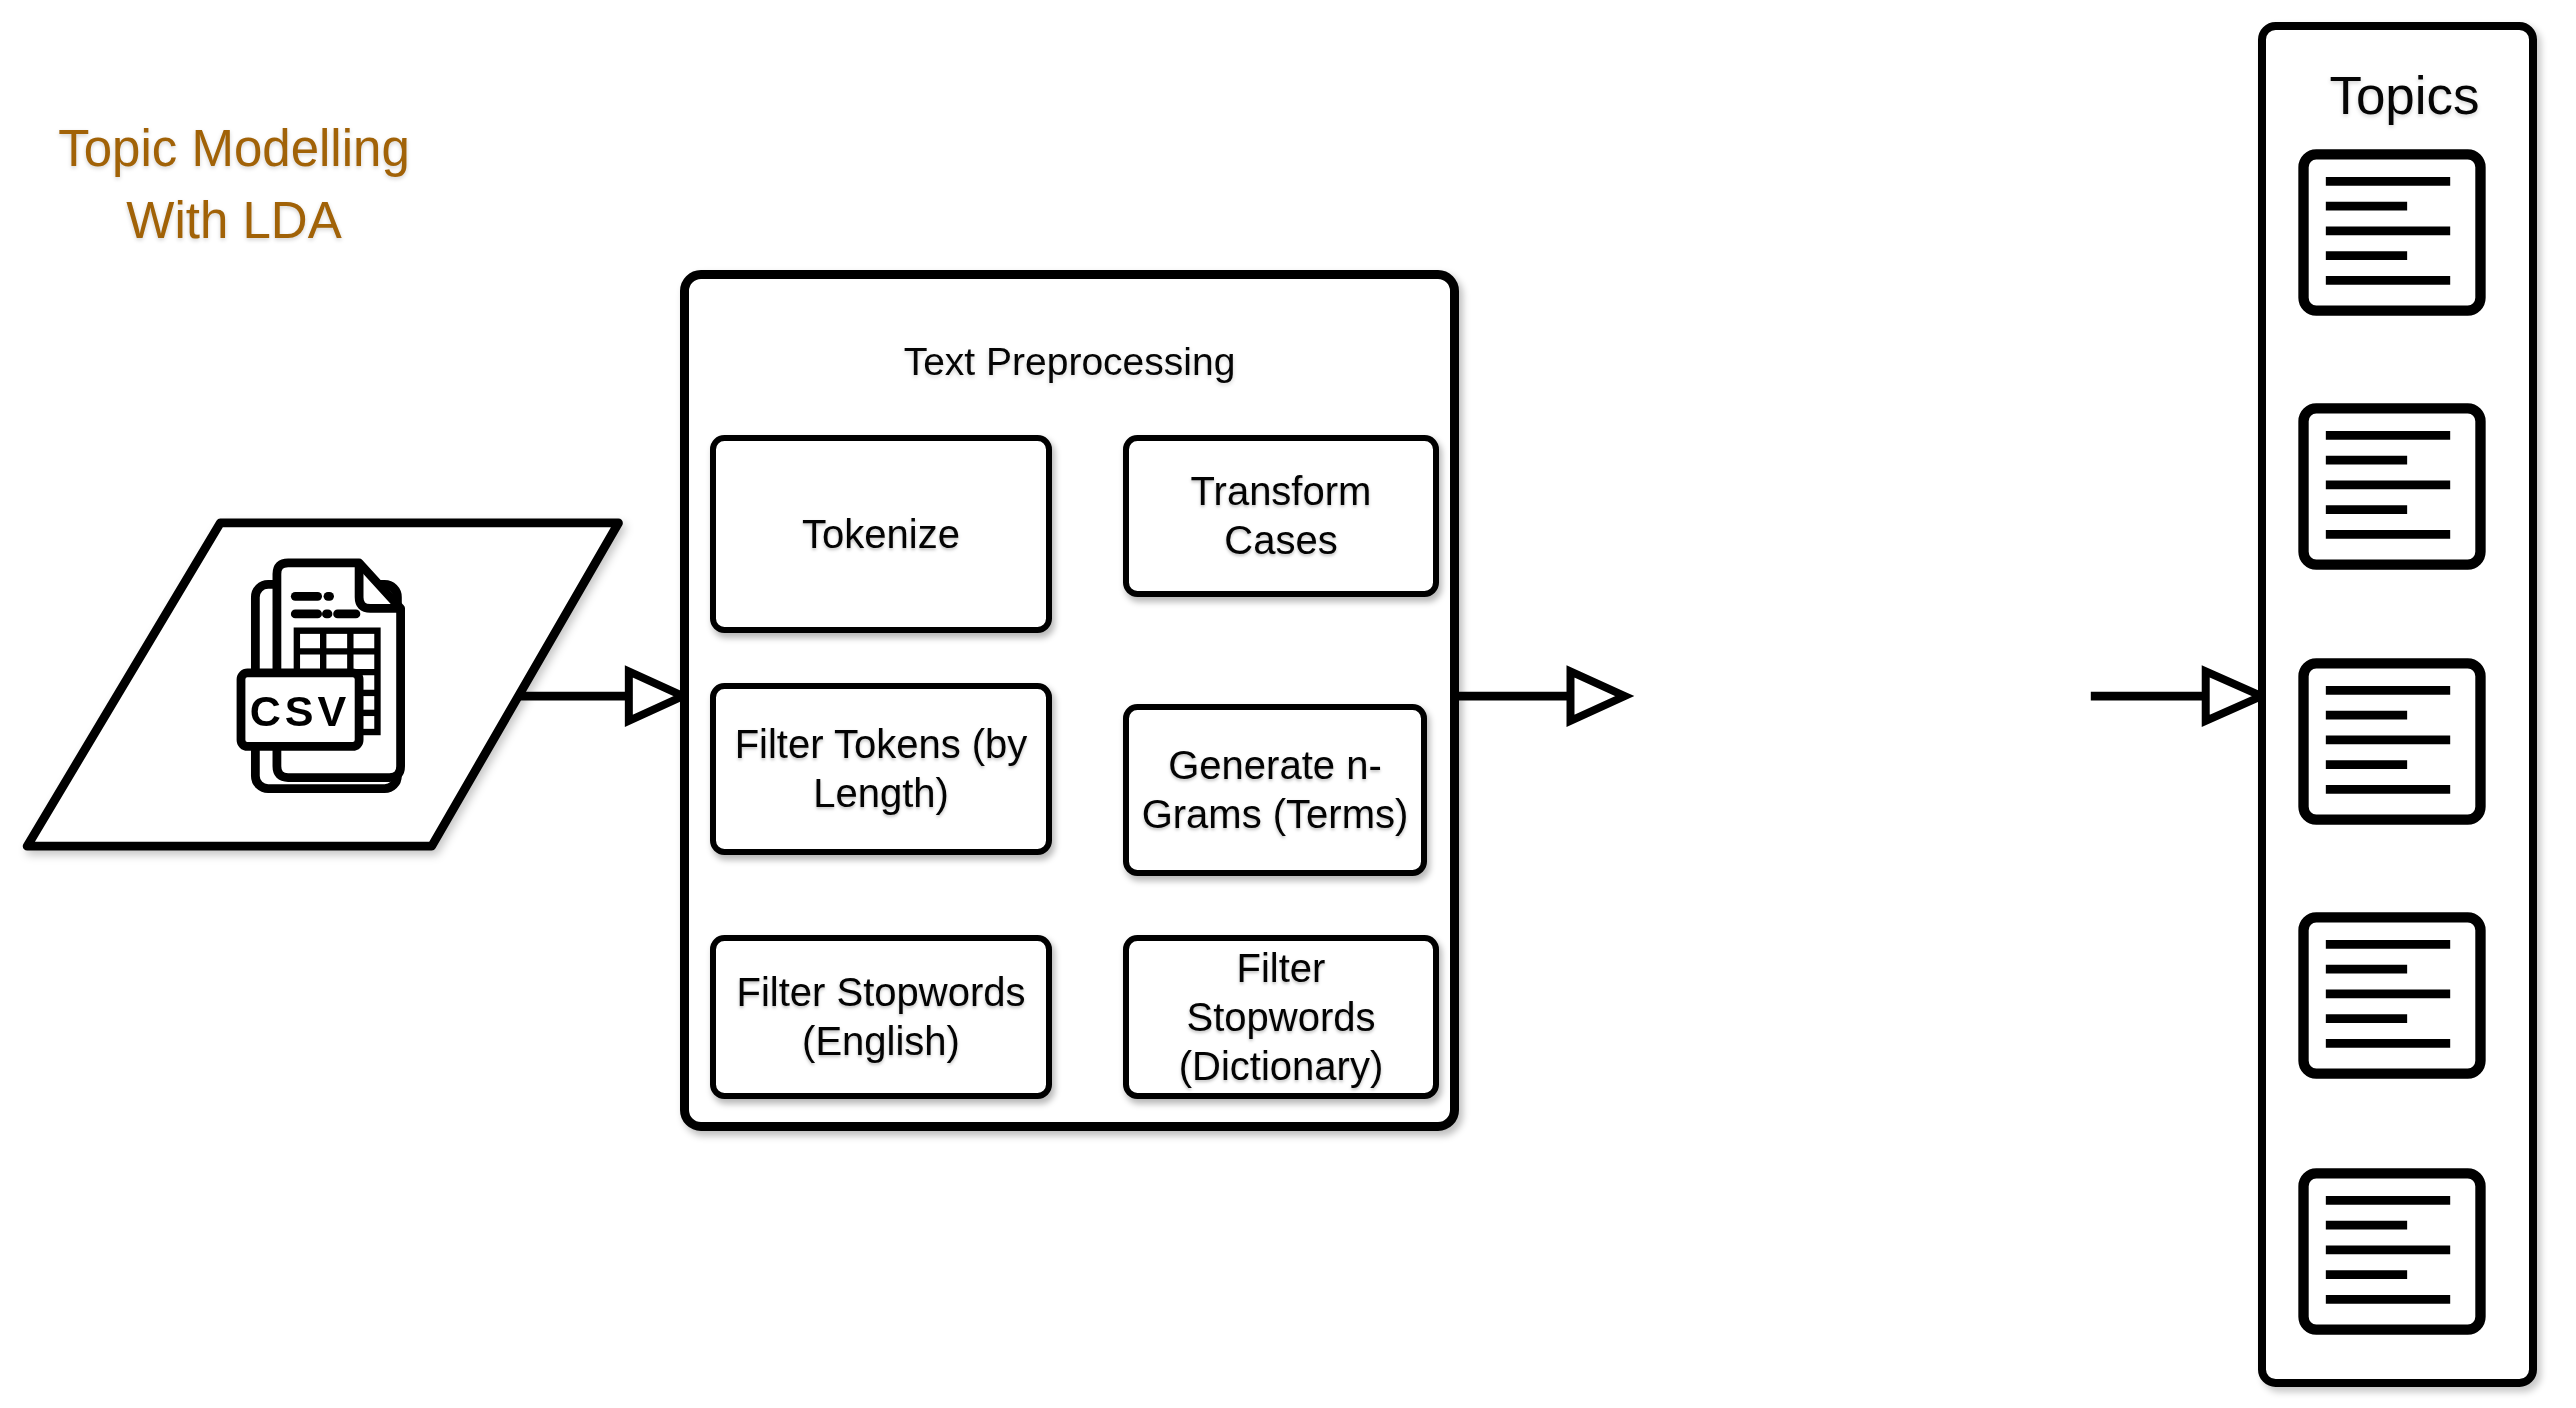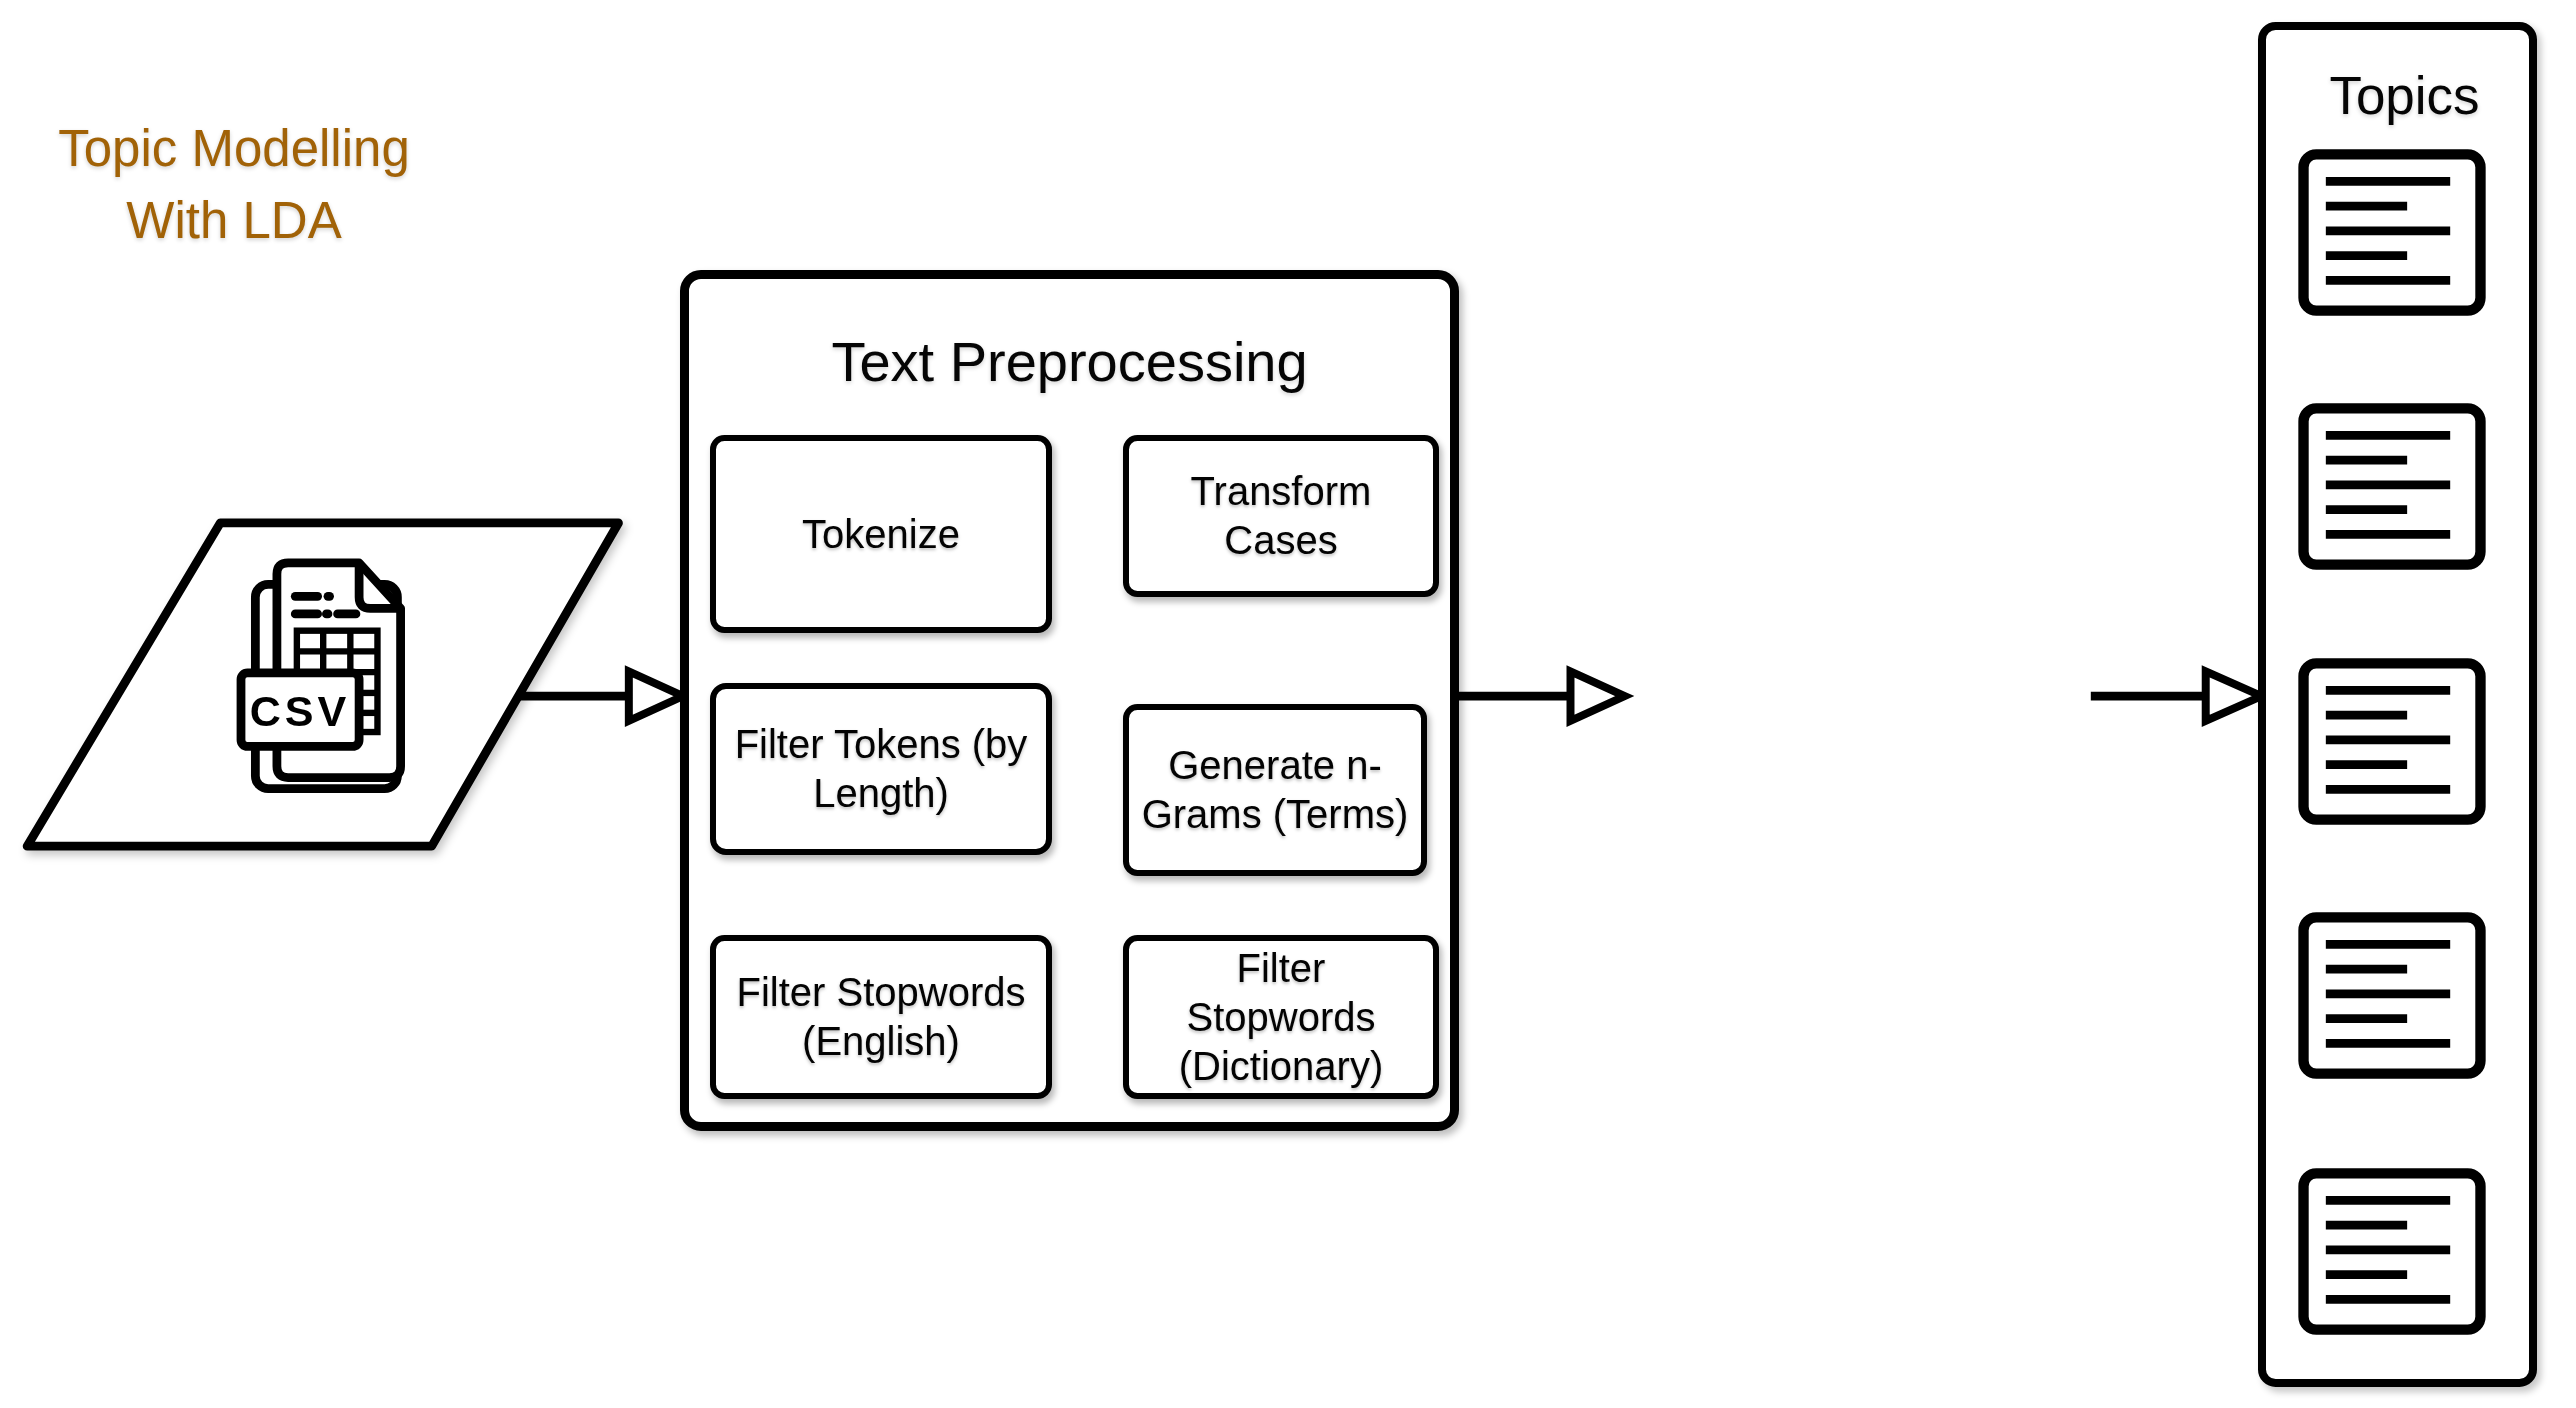--- a/index.html
+++ b/index.html
@@ -61,21 +61,21 @@
   }
   #topics-box {
     left: 2258px; top: 22.3px;
     width: 279px; height: 1365px;
     border-radius: 17.6px;
     box-shadow: 4px 4.8px 7.2px rgba(0,0,0,0.22);
   }
   .section-title {
     position: absolute;
     text-align: center;
-    font-size: 56px;
+    font-size: 39px;
     line-height: 64px;
     color: #050505;
     text-shadow: 0 2.4px 4px rgba(0,0,0,0.18);
   }
   #tp-title { left: 680px; top: 330px; width: 779px; }
   #topics-title { left: 2258px; top: 64px; width: 279px; font-size: 53px; padding-left: 7px; }
 
   .step-box {
     position: absolute;
     box-sizing: border-box;
@@ -88,21 +88,21 @@
     justify-content: center;
     text-align: center;
     font-size: 40px;
     line-height: 49px;
     white-space: pre-line;
     color: #030303;
     text-shadow: 0 2.4px 3.2px rgba(0,0,0,0.25);
   }
   #step-tokenize            { left: 710px;  top: 435px;  width: 342px; height: 198px; }
   #step-transform-cases     { left: 1123px; top: 435px;  width: 316px; height: 162px; }
-  #step-filter-tokens       { left: 710px;  top: 683px;  width: 342px; height: 172px; border-radius: 16px; }
+  #step-filter-tokens       { left: 710px;  top: 683px;  width: 342px; height: 172px; }
   #step-generate-ngrams     { left: 1123px; top: 704px;  width: 304px; height: 172px; }
   #step-stopwords-english   { left: 710px;  top: 935px; width: 342px; height: 164px; }
   #step-stopwords-dictionary{ left: 1123px; top: 935px; width: 316px; height: 164px; }
 
   
   .doc-icon {
     position: absolute;
     left: 2297px;
     width: 190px;
     height: 169px;

